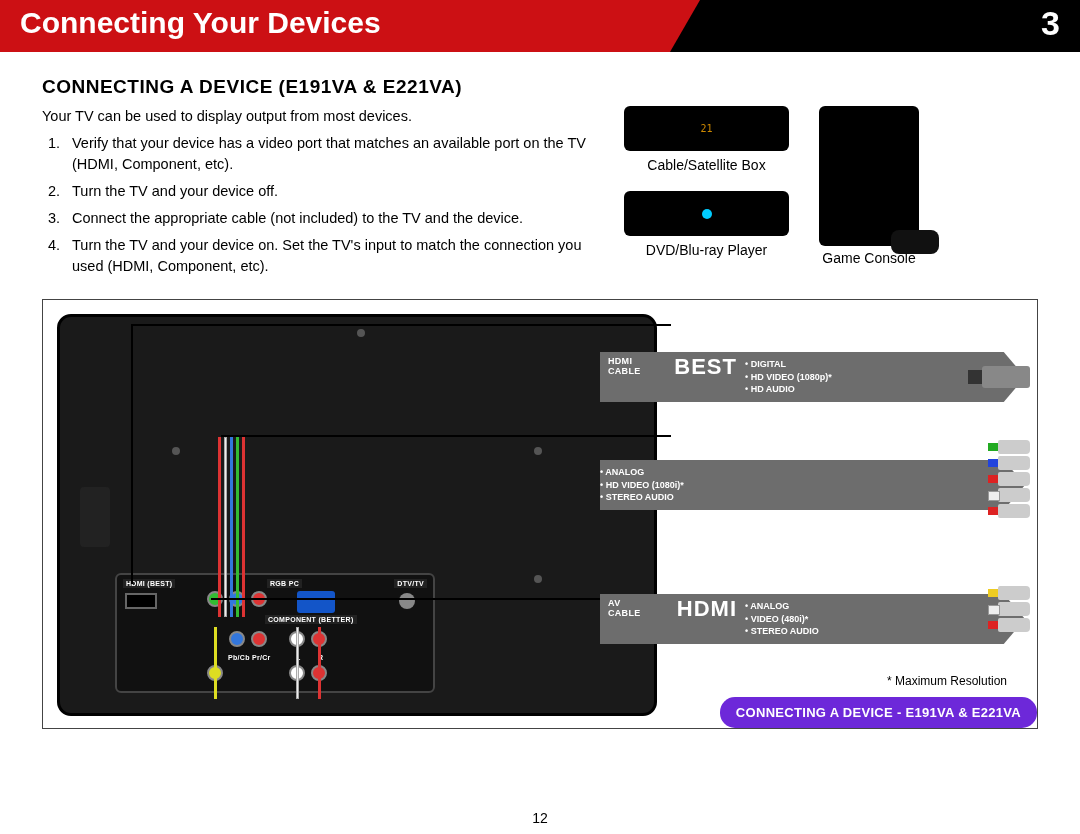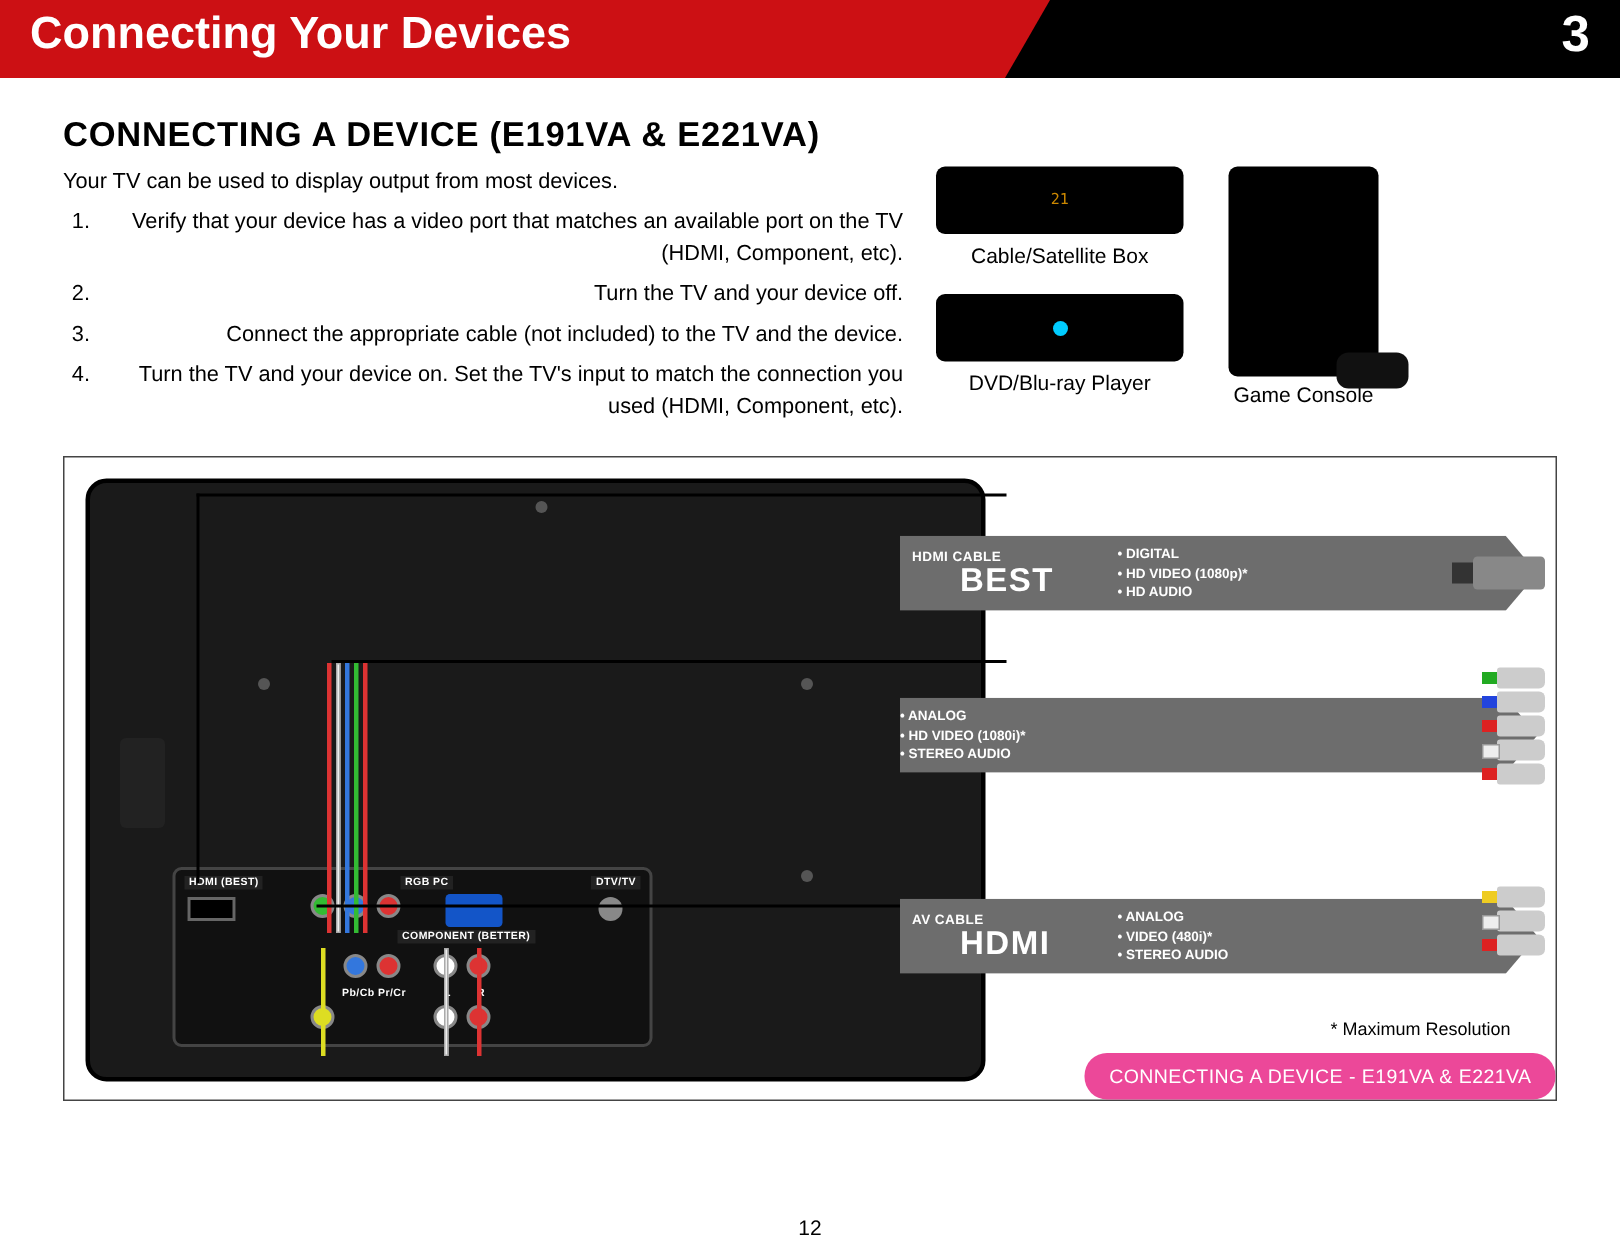--- a/index.html
+++ b/index.html
@@ -2,57 +2,57 @@
 <html><head>
 <meta charset="utf-8">
 <style>
   * { box-sizing: border-box; margin: 0; padding: 0; }
   body { font-family: Arial, Helvetica, sans-serif; width: 1080px; height: 834px; background: #fff; position: relative; overflow: hidden; }
   .header { position: relative; height: 52px; background: #000; }
   .header-red { position: absolute; left: 0; top: 0; height: 52px; width: 700px; background: #cc1014; transform: skewX(-30deg); transform-origin: top left; }
   .header-title { position: absolute; top: 6px; left: 20px; color: #fff; font-size: 30px; font-weight: bold; font-family: 'Arial Black', Arial, sans-serif; letter-spacing: 0px; }
   .header-num { position: absolute; right: 20px; top: 4px; color: #fff; font-size: 34px; font-weight: bold; font-family: 'Arial Black', Arial; }
   .content { padding: 24px 42px 0 42px; }
-  .section-title { font-weight: bold; font-size: 23px; letter-spacing: 0.5px; margin-bottom: 8px; }
+  .section-title { font-weight: bold; font-size: 19px; letter-spacing: 0.5px; margin-bottom: 8px; }
   .columns { display: flex; gap: 22px; }
   .left-col { flex: 0 0 560px; font-size: 14.5px; line-height: 1.45; }
   .intro { margin-bottom: 6px; }
-  ol.steps { padding-left: 22px; text-align: right; }
+  ol.steps { padding-left: 22px; }
   ol.steps li { margin-bottom: 6px; padding-left: 8px; }
   .right-col { flex: 1; display: flex; gap: 30px; align-items: flex-start; }
   .device-group { text-align: center; font-size: 14px; }
   .device-box { background: #000; border-radius: 6px; display:flex; align-items:center; justify-content:center; position:relative; }
   .cable-box { width: 165px; height: 45px; margin-bottom: 6px; }
   .cable-box::after{content:"21"; color:#cc8800; font-size:10px; font-family:monospace;}
   .dvd-box { width: 165px; height: 45px; margin-top: 18px; margin-bottom: 6px; }
   .dvd-box::after{content:""; width:10px; height:10px; background:#0cf; border-radius:50%;}
   .console-box { width: 100px; height: 140px; background: #000; border-radius: 6px; margin: 0 auto 4px; position:relative; }
   .console-box::after{content:""; position:absolute; bottom:-8px; right:-20px; width:48px; height:24px; background:#111; border-radius:8px;}
   .caption { font-size: 14px; }
   .diagram-wrap { margin-top: 16px; border: 1px solid #444; position: relative; height: 430px; background:#fff; }
   .tv-back { position: absolute; left: 14px; top: 14px; width: 600px; height: 402px; background: #1a1a1a; border-radius: 14px; border:3px solid #000; }
   .screw { width: 8px; height: 8px; background: #555; border-radius: 50%; position: absolute; }
   .port-panel { position: absolute; left: 55px; bottom: 20px; width: 320px; height: 120px; background: #111; border:2px solid #444; border-radius:6px; }
   .port-label { color:#fff; font-size:7px; font-weight:bold; letter-spacing:0.3px; background:#222; text-align:center; padding:1px 3px; position:absolute;}
   .port-jack { position:absolute; width:16px; height:16px; border-radius:50%; border:2px solid #888;}
   .callout { position: absolute; right: 12px; height: 60px; width: 425px; }
   .callout-bar { background: #6d6d6d; color:#fff; height: 50px; display:flex; align-items:stretch; position:relative; clip-path: polygon(0 0, 95% 0, 100% 50%, 95% 100%, 0 100%); }
-  .callout-left { width: 145px; padding: 4px 8px; display:flex; flex-direction:column; justify-content:center; }
+  .callout-left { width: 145px; padding: 4px 8px; display:flex; flex-direction:row; justify-content:center; }
   .callout-type { font-size: 9px; font-weight: bold; letter-spacing:0.3px;}
   .callout-quality { font-size: 22px; font-weight: 900; font-family:'Arial Black', Arial; letter-spacing:1px; line-height:1;margin-left:32px; }
   .callout-right { flex:1; font-size:9px; font-weight:bold; display:flex; flex-direction:column; justify-content:center; line-height:1.4;}
   .callout-right span{display:block;}
   .connectors { position:absolute; right:-5px; top:0; display:flex; flex-direction:column; gap:2px; }
   .plug { width:32px; height:14px; background:#ccc; border-radius:2px 4px 4px 2px; position:relative;}
   .plug::before{content:""; position:absolute; left:-10px; top:3px; width:10px; height:8px; background:#888;}
   .plug.green::before{background:#2a2;} .plug.blue::before{background:#24d;} .plug.red::before{background:#d22;} .plug.white::before{background:#eee; border:1px solid #999;} .plug.yellow::before{background:#ec2;}
   .hdmi-plug{ width:48px; height:22px; background:#888; border-radius:3px; position:absolute; right:-5px; top:14px;}
   .hdmi-plug::before{content:""; position:absolute; left:-14px; top:4px; width:14px; height:14px; background:#333;}
   .footnote { position:absolute; right:30px; bottom:40px; font-size:12px; }
-  .footer-bar { position:absolute; right:0; bottom:0; background:#ec4899; color:#fff; font-weight:normal; font-size:13px; padding:8px 16px; letter-spacing:0.3px;border-radius:15px; }
+  .footer-bar { position:absolute; right:0; bottom:0; background:#6d28d9; color:#fff; font-weight:bold; font-size:13px; padding:8px 16px; letter-spacing:0.3px;border-radius:15px; }
   .page-num { position:absolute; bottom:8px; left:50%; transform:translateX(-50%); font-size:14px;}
   .wire{position:absolute; background:#000; }
   .wire-h{height:1.5px;}
   .wire-v{width:1.5px;}
   .colored-wire{position:absolute; width:3px;}
 </style>
 </head>
 <body>
 
 <div class="header">

